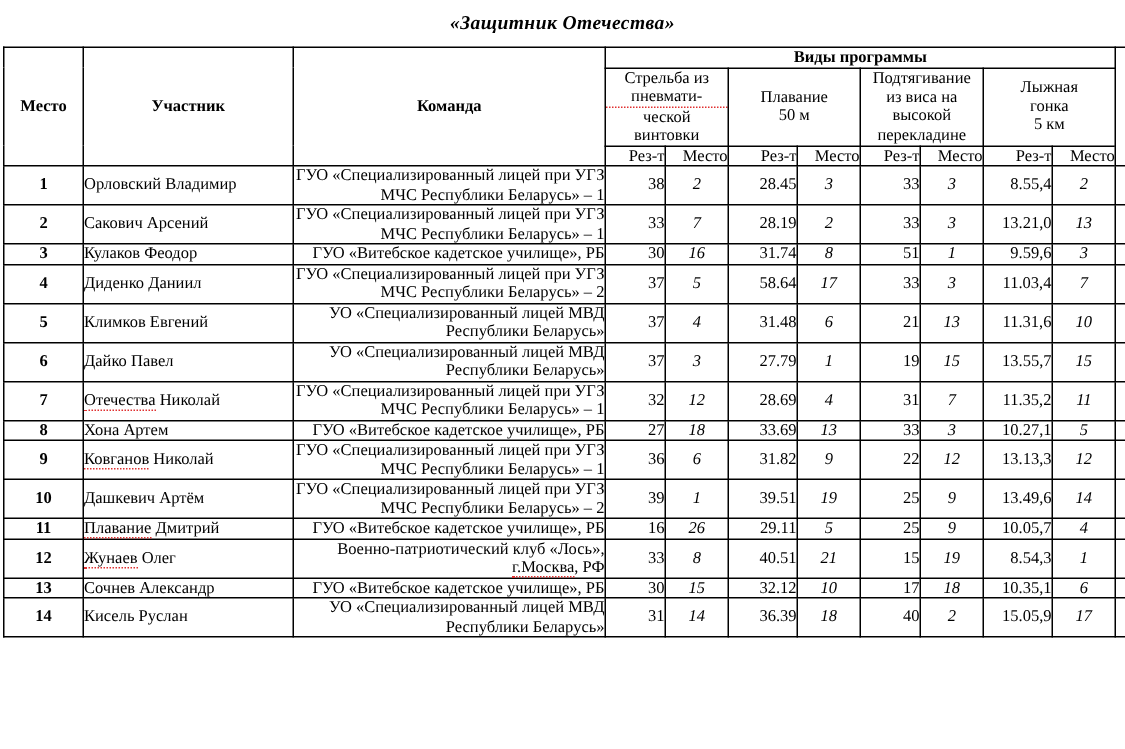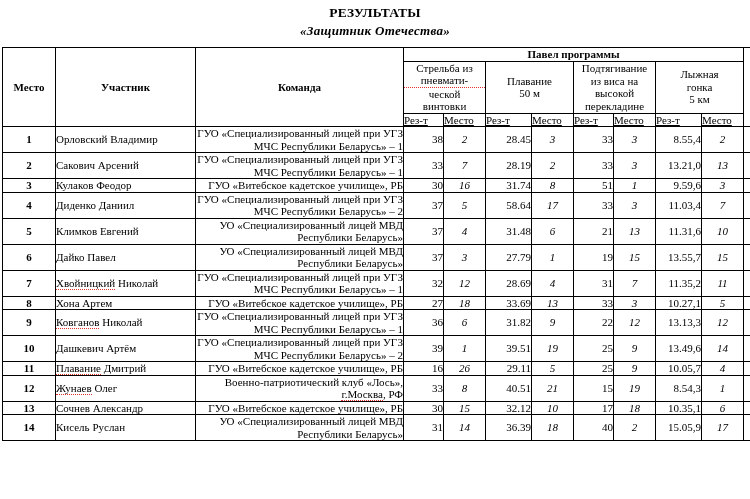--- a/index.html
+++ b/index.html
@@ -70,25 +70,24 @@
   
   th.h {
     font-weight: bold;
     text-align: center;
     font-size: 11.5px;
     line-height: 13px;
     padding: 1px 2px;
   }
   th.h-sub {
     font-weight: normal;
-    text-align: left;
+    text-align: right;
     font-size: 11px;
     line-height: 13px;
     padding: 1px 1px;
-    text-decoration: underline;
   }
   th.h-event {
     font-weight: normal;
     text-align: center;
     font-size: 11px;
     line-height: 12.5px;
     padding: 2px 1px;
   }
   th.h-group {
     font-weight: bold;
@@ -136,21 +135,20 @@
     border-bottom: 1.5px dotted #e03030;
     padding-bottom: 0px;
   }
 
   .team-line { display: block; }
 </style>
 </head>
 <body>
 
 <div class="doc-title">
-  <div class="title-line-1">РЕЗУЛЬТАТЫ</div>
   <div class="title-line-4">«Защитник Отечества»</div>
 </div>
 
 <table class="results">
   <colgroup>
     <col style="width:53px">
     <col style="width:140px">
     <col style="width:208px">
     <col style="width:40px">
     <col style="width:42px">
@@ -160,21 +158,21 @@
     <col style="width:42px">
     <col style="width:46px">
     <col style="width:42px">
     <col style="width:50px">
   </colgroup>
   <thead>
     <tr>
       <th class="h" rowspan="3">Место</th>
       <th class="h" rowspan="3">Участник</th>
       <th class="h" rowspan="3">Команда</th>
-      <th class="h-group" colspan="8">Павел программы</th>
+      <th class="h-group" colspan="8">Виды программы</th>
       <th class="h" rowspan="3">Сумма мест</th>
     </tr>
     <tr>
       <th class="h-event" colspan="2">
         <span class="team-line">Стрельба из</span>
         <span class="team-line sp">пневмати-</span>
         <span class="team-line">ческой</span>
         <span class="team-line">винтовки</span>
       </th>
       <th class="h-event" colspan="2">
@@ -301,21 +299,21 @@
         <td class="c-res">27.79</td>
         <td class="c-rank">1</td>
         <td class="c-res">19</td>
         <td class="c-rank">15</td>
         <td class="c-res">13.55,7</td>
         <td class="c-rank">15</td>
         <td class="c-sum">34</td>
       </tr>
       <tr>
         <td class="c-place">7</td>
-        <td class="c-name"><span class="sp">Хвойницкий</span><span> Николай</span></td>
+        <td class="c-name"><span class="sp">Отечества</span><span> Николай</span></td>
         <td class="c-team">
           <span class="team-line">ГУО «Специализированный лицей при УГЗ</span>
           <span class="team-line">МЧС Республики Беларусь» – 1</span>
         </td>
         <td class="c-res">32</td>
         <td class="c-rank">12</td>
         <td class="c-res">28.69</td>
         <td class="c-rank">4</td>
         <td class="c-res">31</td>
         <td class="c-rank">7</td>

